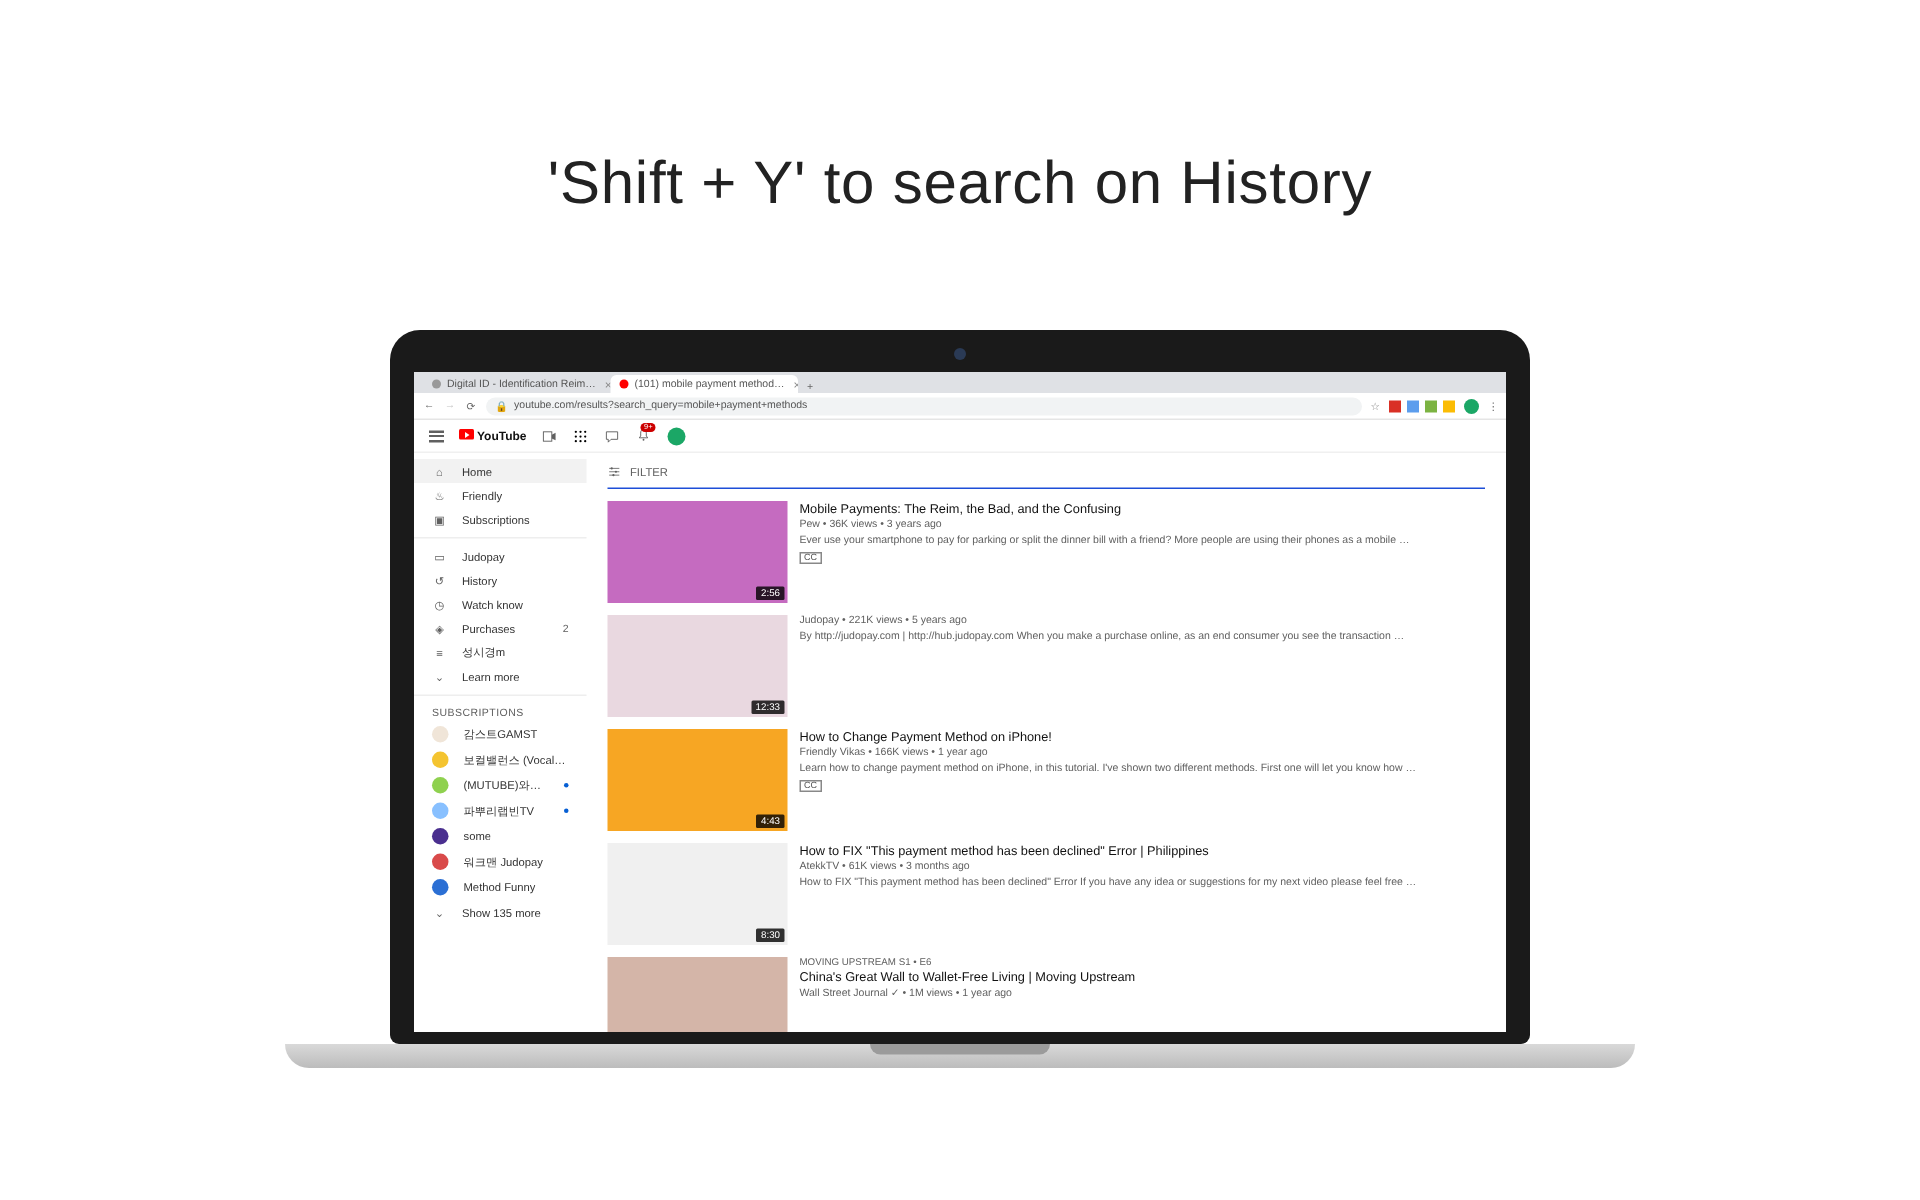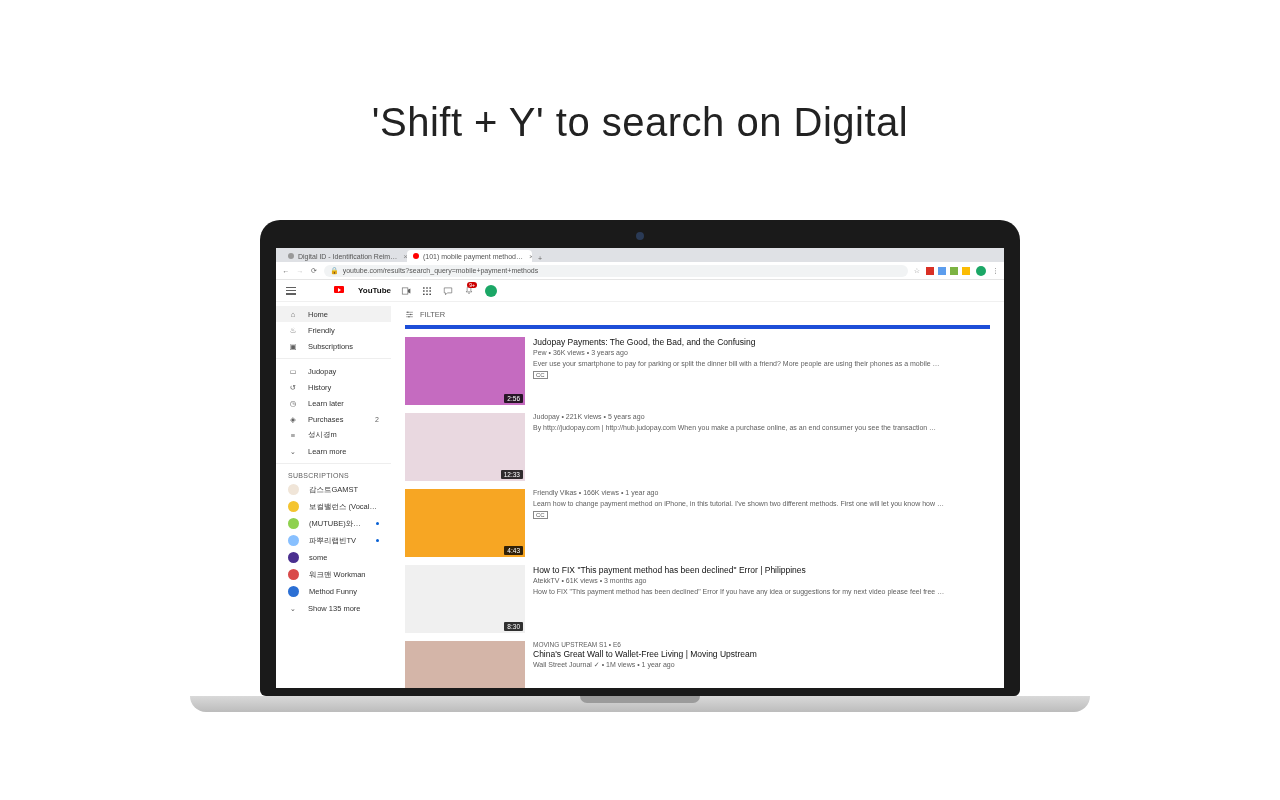--- a/index.html
+++ b/index.html
@@ -35,21 +35,21 @@
   .ext-icons i.e3 { background: #7cb342; }
   .ext-icons i.e4 { background: #fbbc04; }
   .ext-avatar { width: 10px; height: 10px; border-radius: 50%; background: #1ba766; }
   .kebab { color: #666; letter-spacing: -1px; }
   .star { color: #888; }
 
   
   .yt { height: calc(100% - 32px); background: #fff; display: flex; flex-direction: column; font-size: 8px; color: #111; }
   .yt-header { height: 22px; display: flex; align-items: center; padding: 0 10px; gap: 10px; border-bottom: 1px solid #f0f0f0; }
   .menu-icon { display: inline-block; width: 10px; height: 8px; background: linear-gradient(#606060 0 1.5px, transparent 1.5px 3px, #606060 3px 4.5px, transparent 4.5px 6px, #606060 6px 7.5px); }
-  .yt-logo { display: flex; align-items: flex-start; gap: 14px; font-weight: bold; font-size: 8px; margin-left: 28px; }
+  .yt-logo { display: flex; align-items: flex-start; gap: 2px; font-weight: bold; font-size: 8px; }
   .yt-logo .play { width: 10px; height: 7px; background: #ff0000; border-radius: 1px; position: relative; }
   .yt-logo .play::after { content: ''; position: absolute; left: 3.5px; top: 1.5px; border-left: 3px solid #fff; border-top: 2px solid transparent; border-bottom: 2px solid transparent; }
   .search-wrap { display: flex; margin: 0 auto; }
   .search-input { width: 290px; height: 14px; font-size: 7.5px; padding: 0 5px; border: 1px solid #ccc; border-right: none; }
   .search-btn { width: 22px; height: 14px; border: 1px solid #ccc; background: #f8f8f8; display: flex; align-items: center; justify-content: center; }
   .search-btn svg { width: 7px; height: 7px; }
   .hdr-right { display: flex; align-items: center; gap: 11px; color: #606060; }
   .hdr-right svg { width: 10px; height: 10px; }
   .bell-wrap { position: relative; }
   .badge { position: absolute; top: -3px; right: -3px; background: #cc0000; color: #fff; font-size: 5px; border-radius: 6px; padding: 0 2px; line-height: 6px; }
@@ -60,36 +60,36 @@
   .side-item { display: flex; align-items: center; padding: 3px 12px; gap: 10px; white-space: nowrap; overflow: hidden; text-overflow: ellipsis; }
   .side-item .icn { width: 10px; height: 10px; display: inline-flex; align-items: center; justify-content: center; color: #606060; flex-shrink: 0; }
   .side-item.active { background: #f2f2f2; }
   .side-item .count { margin-left: auto; color: #606060; font-size: 7px; }
   .side-sep { height: 1px; background: #eee; margin: 4px 0; }
   .side-head { font-size: 7px; color: #606060; padding: 4px 12px 2px; letter-spacing: 0.3px; }
   .sub-avatar { width: 11px; height: 11px; border-radius: 50%; flex-shrink: 0; }
   .blue-dot { width: 3px; height: 3px; border-radius: 50%; background: #065fd4; margin-left: auto; flex-shrink: 0; }
 
   .main { flex: 1; padding: 8px 14px; overflow: hidden; }
-  .filter-row { display: flex; align-items: center; gap: 6px; color: #606060; font-size: 7.5px; padding-bottom: 6px; border-bottom: 4px solid #1d4ed8; margin-bottom: 8px; }
+  .filter-row { display: flex; align-items: center; gap: 6px; color: #606060; font-size: 7.5px; padding-bottom: 6px; border-bottom: 1px solid #1d4ed8; margin-bottom: 8px; }
   .result { display: flex; gap: 8px; margin-bottom: 8px; }
   .thumb { width: 120px; height: 68px; position: relative; flex-shrink: 0; }
   .duration { position: absolute; right: 2px; bottom: 2px; background: #000c; color: #fff; font-size: 6.5px; padding: 1px 3px; border-radius: 1px; }
   .meta { flex: 1; font-size: 7px; color: #606060; }
   .title { font-size: 8.5px; color: #111; margin-bottom: 2px; line-height: 1.2; }
   .byline { margin-bottom: 3px; }
   .desc { font-size: 7px; line-height: 1.3; }
   .cc { display: inline-block; font-size: 6px; border: 1px solid #888; padding: 0 2px; margin-top: 3px; color: #555; }
   .series { font-size: 6.5px; color: #606060; margin-bottom: 1px; }
 </style>
 </head>
 <body>
 
 <div class="stage">
-  <div class="heading">'Shift + Y' to search on Digital</div>
+  <div class="heading">'Shift + Y' to search on History</div>
 
   <div class="laptop">
     <div class="bezel">
       <div class="camera"></div>
       <div class="screen">
 
         <div class="tabstrip">
           <div class="tab">
             <span class="dot"></span>
             <span>Digital ID - Identification Reim…</span>
@@ -182,21 +182,21 @@
                   <div class="side-item">
                     <span class="icn">▭</span>
                     <span>Judopay</span>
                   </div>
                   <div class="side-item">
                     <span class="icn">↺</span>
                     <span>History</span>
                   </div>
                   <div class="side-item">
                     <span class="icn">◷</span>
-                    <span>Learn later</span>
+                    <span>Watch know</span>
                   </div>
                   <div class="side-item">
                     <span class="icn">◈</span>
                     <span>Purchases</span>
                     <span class="count">2</span>
                   </div>
                   <div class="side-item">
                     <span class="icn">≡</span>
                     <span>성시경m</span>
                   </div>
@@ -225,21 +225,21 @@
                     <span class="sub-avatar" style="background:#88c0ff"></span>
                     <span style="overflow:hidden;text-overflow:ellipsis">파뿌리랩빈TV</span>
                     <span class="blue-dot"></span>
                   </div>
                   <div class="side-item">
                     <span class="sub-avatar" style="background:#4a2f8f"></span>
                     <span style="overflow:hidden;text-overflow:ellipsis">some</span>
                   </div>
                   <div class="side-item">
                     <span class="sub-avatar" style="background:#d94a4a"></span>
-                    <span style="overflow:hidden;text-overflow:ellipsis">워크맨 Workman</span>
+                    <span style="overflow:hidden;text-overflow:ellipsis">워크맨 Judopay</span>
                   </div>
                   <div class="side-item">
                     <span class="sub-avatar" style="background:#2b6fd4"></span>
                     <span style="overflow:hidden;text-overflow:ellipsis">Method Funny</span>
                   </div>
                 </div>
               <div class="side-item">
                 <span class="icn">⌄</span>
                 <span>Show 135 more</span>
               </div>
@@ -255,36 +255,36 @@
                     <circle cx="10" cy="8" r="1.3" fill="#606060"></circle>
                     <circle cx="7" cy="12" r="1.3" fill="#606060"></circle>
                   </svg>
                 <span>FILTER</span>
               </div>
               <div id="results">
                   <div class="result">
                     <div class="thumb" style="background:#c56bc0">
                       <span class="duration">2:56</span>
                     </div>
-                    <div class="meta"><div class="title">Judopay Payments: The Good, the Bad, and the Confusing</div><div class="byline">Pew • 36K views • 3 years ago</div><div class="desc">Ever use your smartphone to pay for parking or split the dinner bill with a friend? More people are using their phones as a mobile …</div><span class="cc">CC</span></div>
+                    <div class="meta"><div class="title">Mobile Payments: The Reim, the Bad, and the Confusing</div><div class="byline">Pew • 36K views • 3 years ago</div><div class="desc">Ever use your smartphone to pay for parking or split the dinner bill with a friend? More people are using their phones as a mobile …</div><span class="cc">CC</span></div>
                   </div>
                   <div class="result">
                     <div class="thumb" style="background:#e9d8e0">
                       <span class="duration">12:33</span>
                     </div>
                     <div class="meta">
                       <div class="byline">Judopay • 221K views • 5 years ago</div>
                       <div class="desc">By http://judopay.com | http://hub.judopay.com When you make a purchase online, as an end consumer you see the transaction …</div>
                     </div>
                   </div>
                   <div class="result">
                     <div class="thumb" style="background:#f7a623">
                       <span class="duration">4:43</span>
                     </div>
-                    <div class="meta"><div class="byline">Friendly Vikas • 166K views • 1 year ago</div><div class="desc">Learn how to change payment method on iPhone, in this tutorial. I've shown two different methods. First one will let you know how …</div><span class="cc">CC</span></div>
+                    <div class="meta"><div class="title">How to Change Payment Method on iPhone!</div><div class="byline">Friendly Vikas • 166K views • 1 year ago</div><div class="desc">Learn how to change payment method on iPhone, in this tutorial. I've shown two different methods. First one will let you know how …</div><span class="cc">CC</span></div>
                   </div>
                   <div class="result">
                     <div class="thumb" style="background:#f0f0f0">
                       <span class="duration">8:30</span>
                     </div>
                     <div class="meta">
                       <div class="title">How to FIX "This payment method has been declined" Error | Philippines</div>
                       <div class="byline">AtekkTV • 61K views • 3 months ago</div>
                       <div class="desc">How to FIX "This payment method has been declined" Error If you have any idea or suggestions for my next video please feel free …</div>
                     </div>

